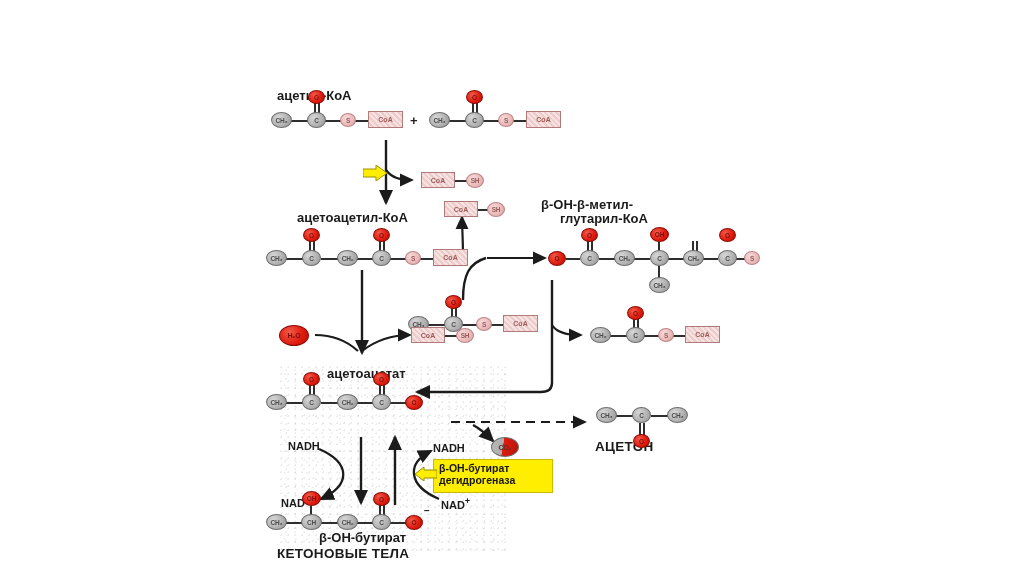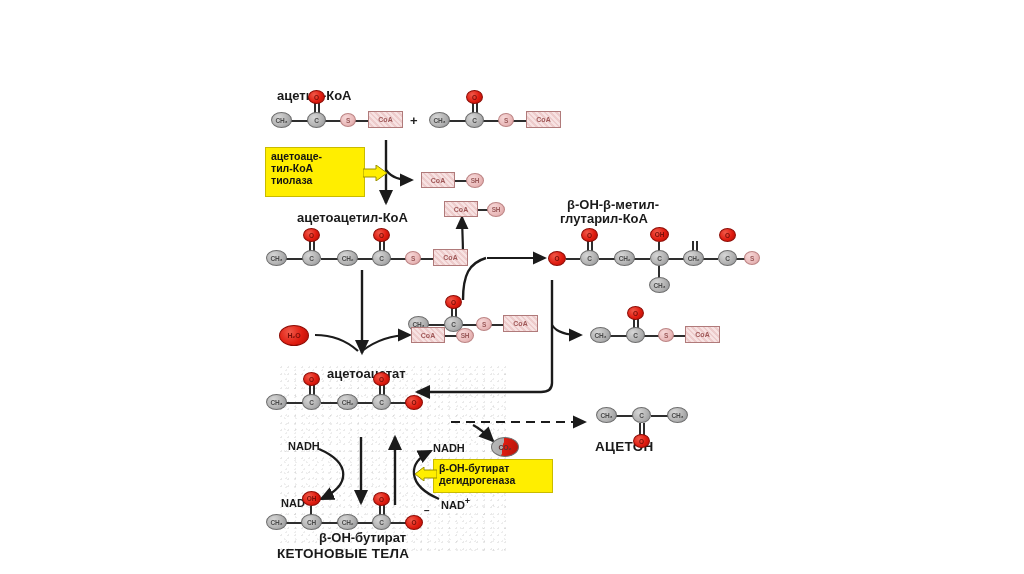--- a/index.html
+++ b/index.html
@@ -171,43 +171,40 @@
         <path d="M64,364 C96,378 96,400 66,414" marker-end="url(#ah)" stroke-width="2.3"></path>
 
         <path d="M184,414 C152,400 152,378 176,366" marker-end="url(#ah)" stroke-width="2.3"></path>
       </g>
     </svg>
 
     <div class="lbl lbl-main" style="left:22px; top:4px;">ацетил-КоА</div>
 
     <div class="lbl lbl-main" style="left:42px; top:126px;">ацетоацетил-КоА</div>
 
-    <div class="lbl lbl-main" style="left:312px; top:113px;">β-OH-β-метил-</div>
+    <div class="lbl lbl-main" style="left:286px; top:113px;">β-OH-β-метил-</div>
     <div class="lbl lbl-main" style="left:305px; top:127px;">глутарил-КоА</div>
 
     <div class="lbl lbl-main" style="left:72px; top:282px;">ацетоацетат</div>
 
     <div class="lbl lbl-cap" style="left:340px; top:355px;">АЦЕТОН</div>
 
     <div class="lbl lbl-main" style="left:64px; top:446px;">β-OH-бутират</div>
 
     <div class="lbl lbl-cap" style="left:22px; top:462px;">КЕТОНОВЫЕ ТЕЛА</div>
 
     <div class="lbl lbl-small" style="left:33px; top:356px;">NADH</div>
     <div class="lbl lbl-small" style="left:178px; top:358px;">NADH</div>
     <div class="lbl lbl-small" style="left:26px; top:410px;">
       <span>NAD</span><sup>+</sup>
     </div>
     <div class="lbl lbl-small" style="left:186px; top:412px;">
       <span>NAD</span><sup>+</sup>
     </div>
 
-    <div class="enz" style="left:10px; top:62px; width:100px; height:50px;">ацетоаце-
-тил-КоА
-тиолаза</div>
     <svg style="position:absolute; left:108px; top:80px; width:26px; height:16px;">
       <path d="M0,4 L13,4 L13,0 L24,8 L13,16 L13,12 L0,12 z" fill="#ffee00" stroke="#9a9000" stroke-width="1"></path>
     </svg>
 
     <div class="enz" style="left:178px; top:374px; width:120px; height:34px;">β-OH-бутират
 дегидрогеназа</div>
     <svg style="position:absolute; left:160px; top:382px; width:22px; height:14px;">
       <path d="M22,3 L9,3 L9,0 L0,7 L9,14 L9,11 L22,11 z" fill="#ffee00" stroke="#9a9000" stroke-width="1"></path>
     </svg>
 

